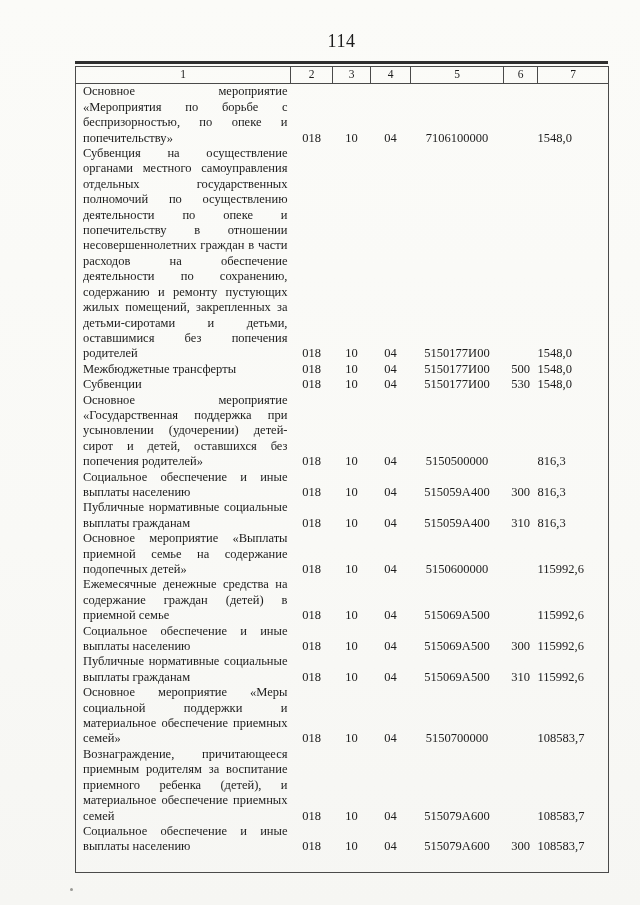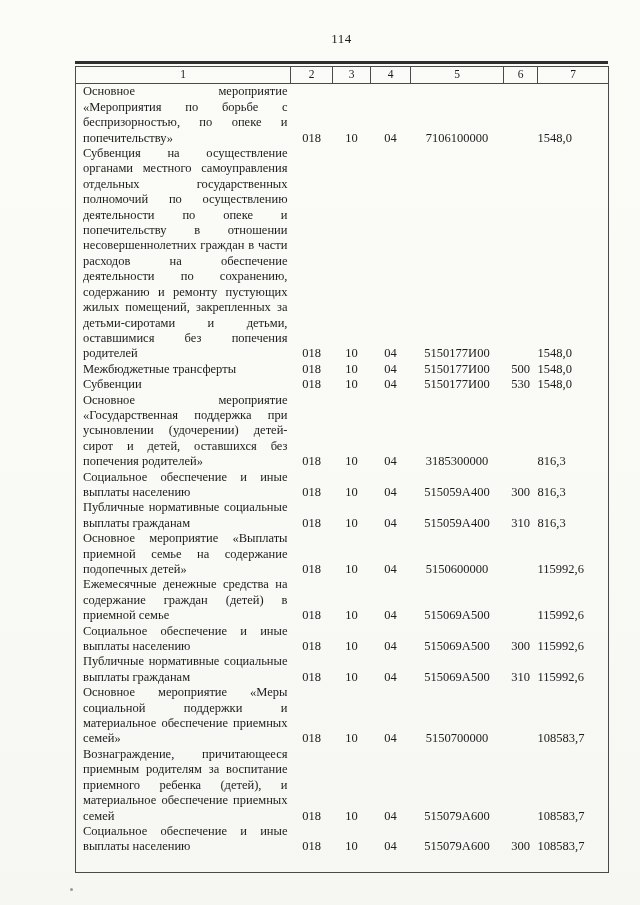--- a/index.html
+++ b/index.html
@@ -12,21 +12,21 @@
     overflow:hidden;
   }
   .page{
     position:absolute;inset:0;
     background:linear-gradient(180deg,#fbfbf8 0%,#f9f9f6 60%,#f6f6f3 100%);
   }
   .page-number{
     position:absolute;
     top:31px;left:75px;width:533px;
     text-align:center;
-    font-size:13px;
+    font-size:18px;
     letter-spacing:.5px;
   }
   .table-wrap{
     position:absolute;
     top:61px;left:75px;width:533px;
     border-top:3px solid #2f2f2f;
     padding-top:2px;
   }
   table{
     width:533px;
@@ -146,21 +146,21 @@
             <td class="num">04</td>
             <td class="num">5150177И00</td>
             <td class="num">530</td>
             <td class="amount">1548,0</td>
           </tr>
           <tr>
             <td class="title">Основное мероприятие «Государственная поддержка при усыновлении (удочерении) детей-сирот и детей, оставшихся без попечения родителей»</td>
             <td class="num">018</td>
             <td class="num">10</td>
             <td class="num">04</td>
-            <td class="num">3185300000</td>
+            <td class="num">5150500000</td>
             <td class="num"></td>
             <td class="amount">816,3</td>
           </tr>
           <tr>
             <td class="title">Социальное обеспечение и иные выплаты населению</td>
             <td class="num">018</td>
             <td class="num">10</td>
             <td class="num">04</td>
             <td class="num">515059А400</td>
             <td class="num">300</td>

